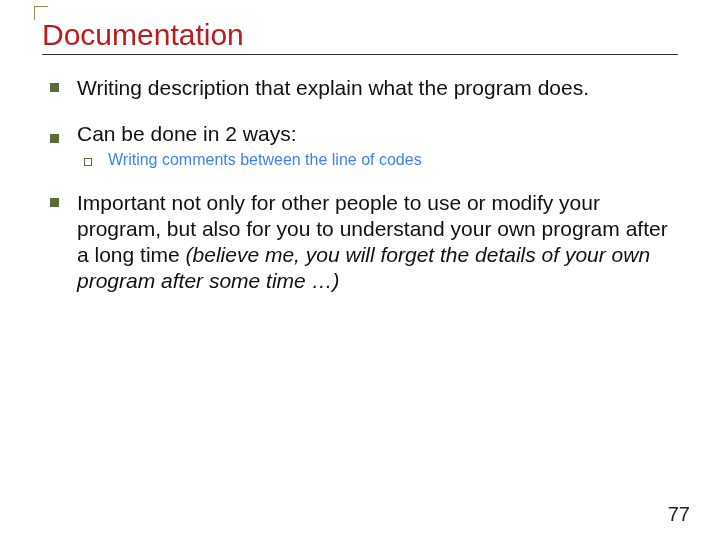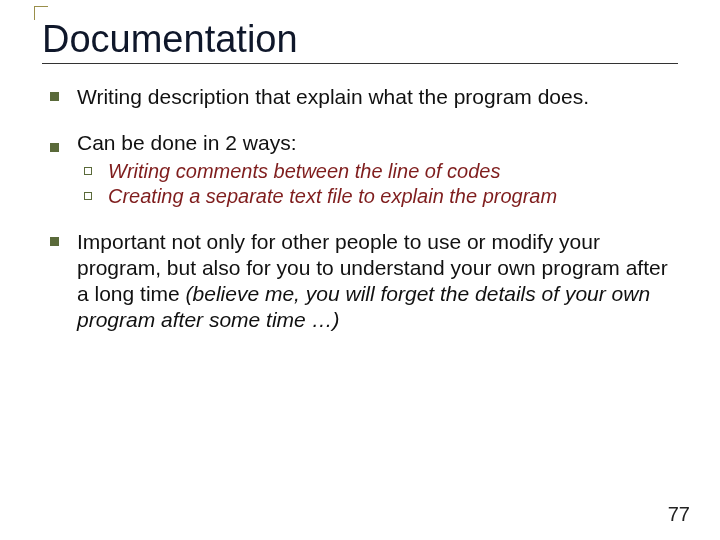--- a/index.html
+++ b/index.html
@@ -17,22 +17,22 @@
     top: 6px;
     width: 14px;
     height: 14px;
     border-left: 1px solid #9a8f4a;
     border-top: 1px solid #9a8f4a;
   }
   .slide {
     padding: 18px 42px 20px 42px;
   }
   .title {
-    font-size: 38px;
-    color: #0f172a;
+    font-size: 30px;
+    color: #b91c1c;
     font-weight: normal;
     margin-bottom: 2px;
     letter-spacing: 0px;
   }
   .title-rule {
     border: none;
     border-top: 1px solid #333;
     margin-bottom: 20px;
   }
   .content {
@@ -70,24 +70,23 @@
   }
   .sq-open {
     width: 8px;
     height: 8px;
     border: 1px solid #5a6a3a;
     flex: 0 0 auto;
     margin-top: 8px;
     margin-right: 16px;
   }
   .sub-txt {
-    font-size: 20px;
-    color: #7f1d1d;
+    font-size: 16px;
+    color: #3b82f6;
     flex: 1 1 auto;
-    font-style: italic;
   }
   .italic { font-style: italic; }
   .page-num {
     position: absolute;
     right: 30px;
     bottom: 14px;
     font-size: 20px;
     color: #222;
   }
 </style>
@@ -109,24 +108,20 @@
 
     <div class="bullet-row tight">
       <div class="sq"></div>
       <div class="txt">Can be done in 2 ways:</div>
     </div>
     <div class="sub">
       <div class="sub-row">
         <div class="sq-open"></div>
         <div class="sub-txt">Writing comments between the line of codes</div>
       </div>
-      <div class="sub-row">
-        <div class="sq-open"></div>
-        <div class="sub-txt">Creating a separate text file to explain the program</div>
-      </div>
     </div>
 
     <div class="bullet-row last">
       <div class="sq"></div>
       <div class="txt">
         <span>Important not only for other people to use or modify your program, but also for you to understand your own program after a long time </span><span class="italic">(believe me, you will forget the details of your own program after some time …)</span>
       </div>
     </div>
 
   </div>

